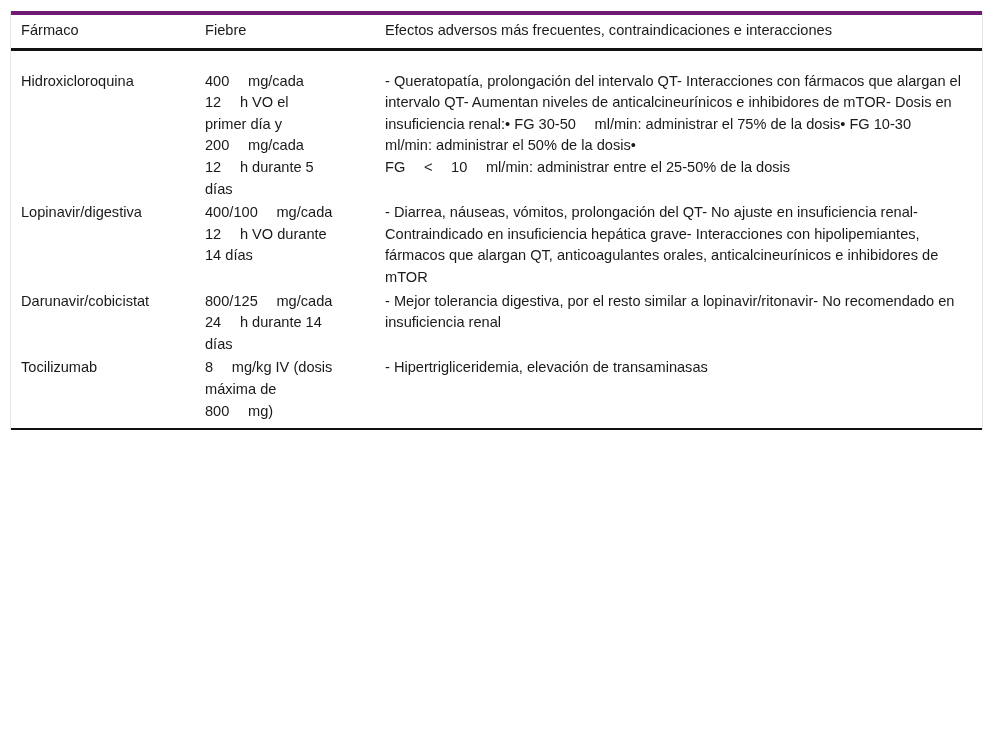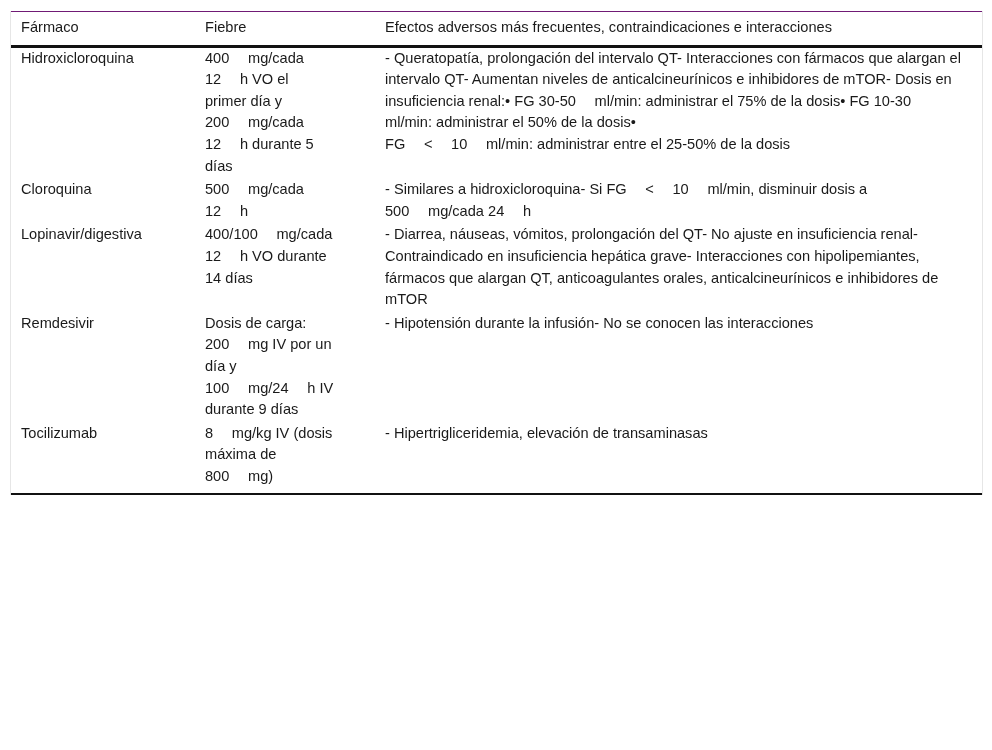--- a/index.html
+++ b/index.html
@@ -23,35 +23,35 @@
     width: 971px;
     border-left: 1px solid #e6e6e6;
     border-right: 1px solid #e6e6e6;
   }
   table {
     width: 100%;
     border-collapse: collapse;
     table-layout: fixed;
   }
   thead tr {
-    border-top: 1px solid #701a75;
+    border-top: 4px solid #701a75;
     border-bottom: 3px solid #111;
   }
   thead th {
     font-weight: normal;
     text-align: left;
     padding: 5px 10px 6px 10px;
     vertical-align: top;
   }
   tbody td {
     padding: 0 10px 2px 10px;
     vertical-align: top;
     white-space: pre-line;
   }
-  tbody tr:first-child td { padding-top: 0; }
+  tbody tr:first-child td { padding-top: 20px; }
   tbody tr:last-child td { padding-bottom: 6px; }
   tbody tr:last-child { border-bottom: 2px solid #111; }
   col.c1 { width: 184px; }
   col.c2 { width: 180px; }
   col.c3 { width: auto; }
 </style>
 </head>
 <body>
 
 <div class="table-wrap">
@@ -74,41 +74,32 @@
         <td>400  mg/cada
 12  h VO el
 primer día y
 200  mg/cada
 12  h durante 5
 días</td>
         <td>- Queratopatía, prolongación del intervalo QT- Interacciones con fármacos que alargan el intervalo QT- Aumentan niveles de anticalcineurínicos e inhibidores de mTOR- Dosis en insuficiencia renal:• FG 30-50  ml/min: administrar el 75% de la dosis• FG 10-30  ml/min: administrar el 50% de la dosis•
 FG  &lt;  10  ml/min: administrar entre el 25-50% de la dosis</td>
       </tr>
       <tr>
-        <td>Cloroquina</td>
-        <td>500  mg/cada
-12  h</td>
-        <td>- Similares a hidroxicloroquina- Si FG  &lt;  10  ml/min, disminuir dosis a
-500  mg/cada 24  h</td>
-      </tr>
-      <tr>
         <td>Lopinavir/digestiva</td>
         <td>400/100  mg/cada
 12  h VO durante
 14 días</td>
         <td>- Diarrea, náuseas, vómitos, prolongación del QT- No ajuste en insuficiencia renal- Contraindicado en insuficiencia hepática grave- Interacciones con hipolipemiantes, fármacos que alargan QT, anticoagulantes orales, anticalcineurínicos e inhibidores de mTOR</td>
       </tr>
       <tr>
-        <td>Remdesivir</td>
-        <td>Dosis de carga:
-200  mg IV por un
-día y
-100  mg/24  h IV
-durante 9 días</td>
-        <td>- Hipotensión durante la infusión- No se conocen las interacciones</td>
+        <td>Darunavir/cobicistat</td>
+        <td>800/125  mg/cada
+24  h durante 14
+días</td>
+        <td>- Mejor tolerancia digestiva, por el resto similar a lopinavir/ritonavir- No recomendado en insuficiencia renal</td>
       </tr>
       <tr>
         <td>Tocilizumab</td>
         <td>8  mg/kg IV (dosis
 máxima de
 800  mg)</td>
         <td>- Hipertrigliceridemia, elevación de transaminasas</td>
       </tr>
     </tbody>
   </table>

